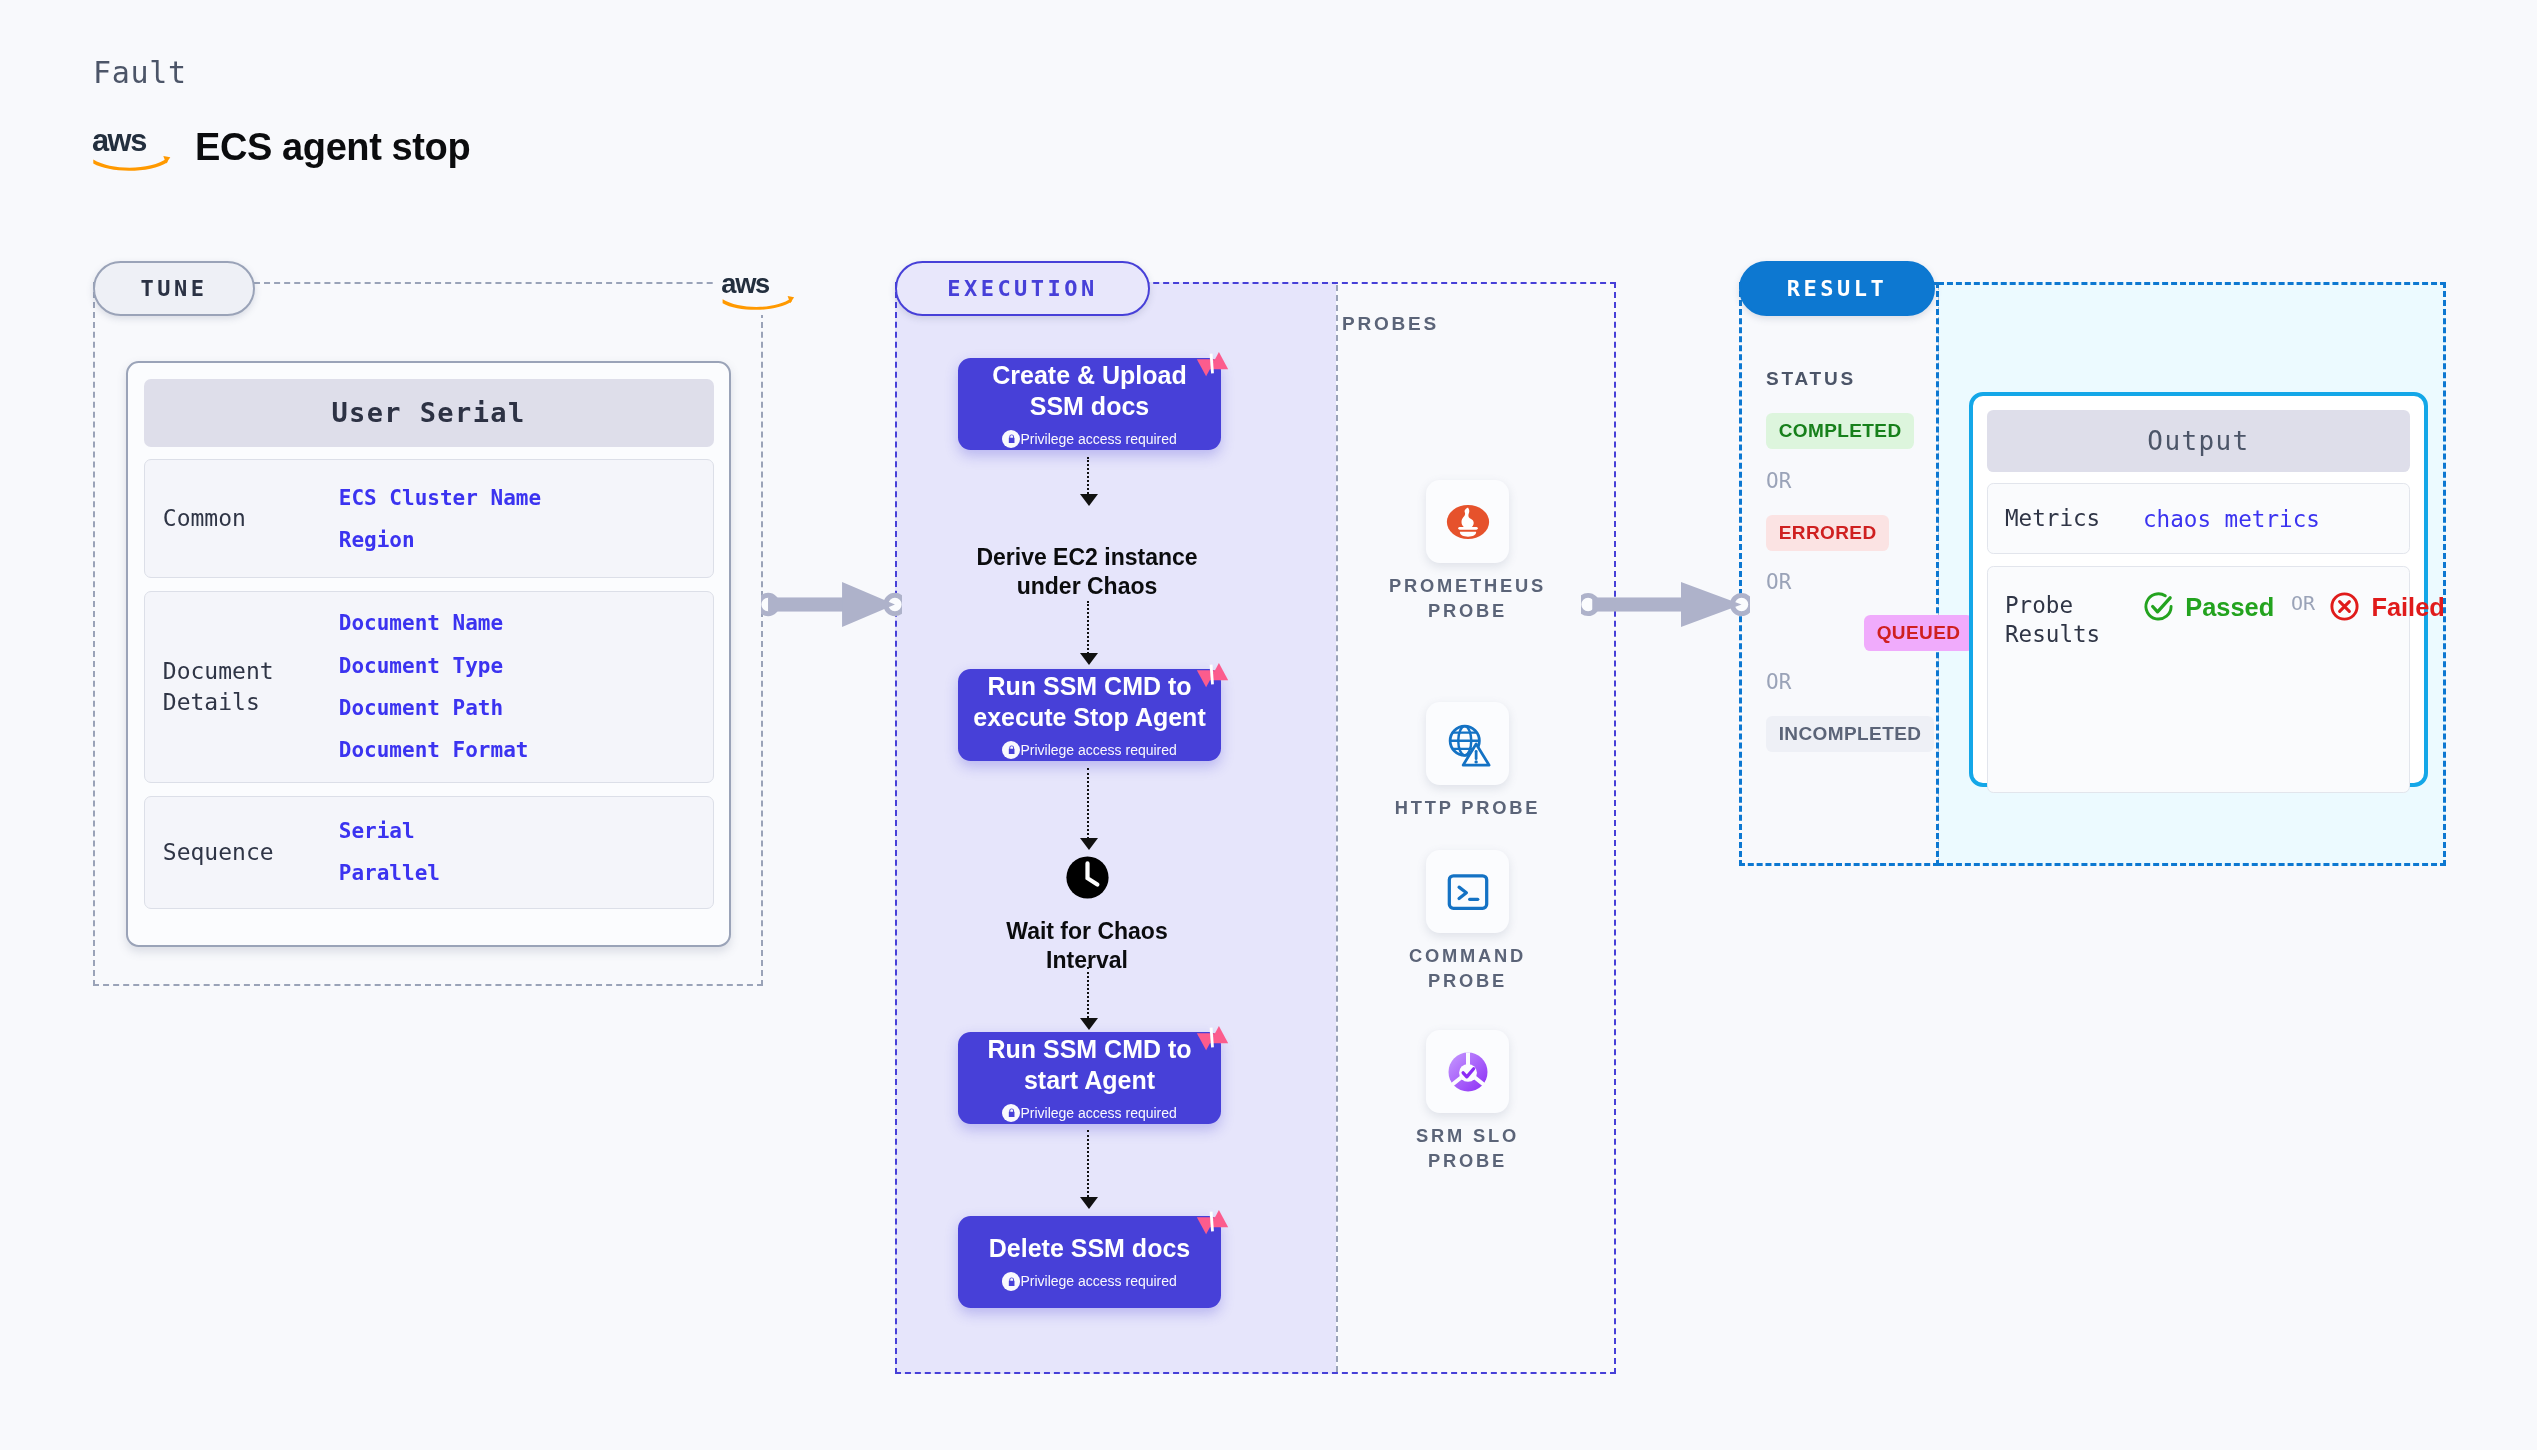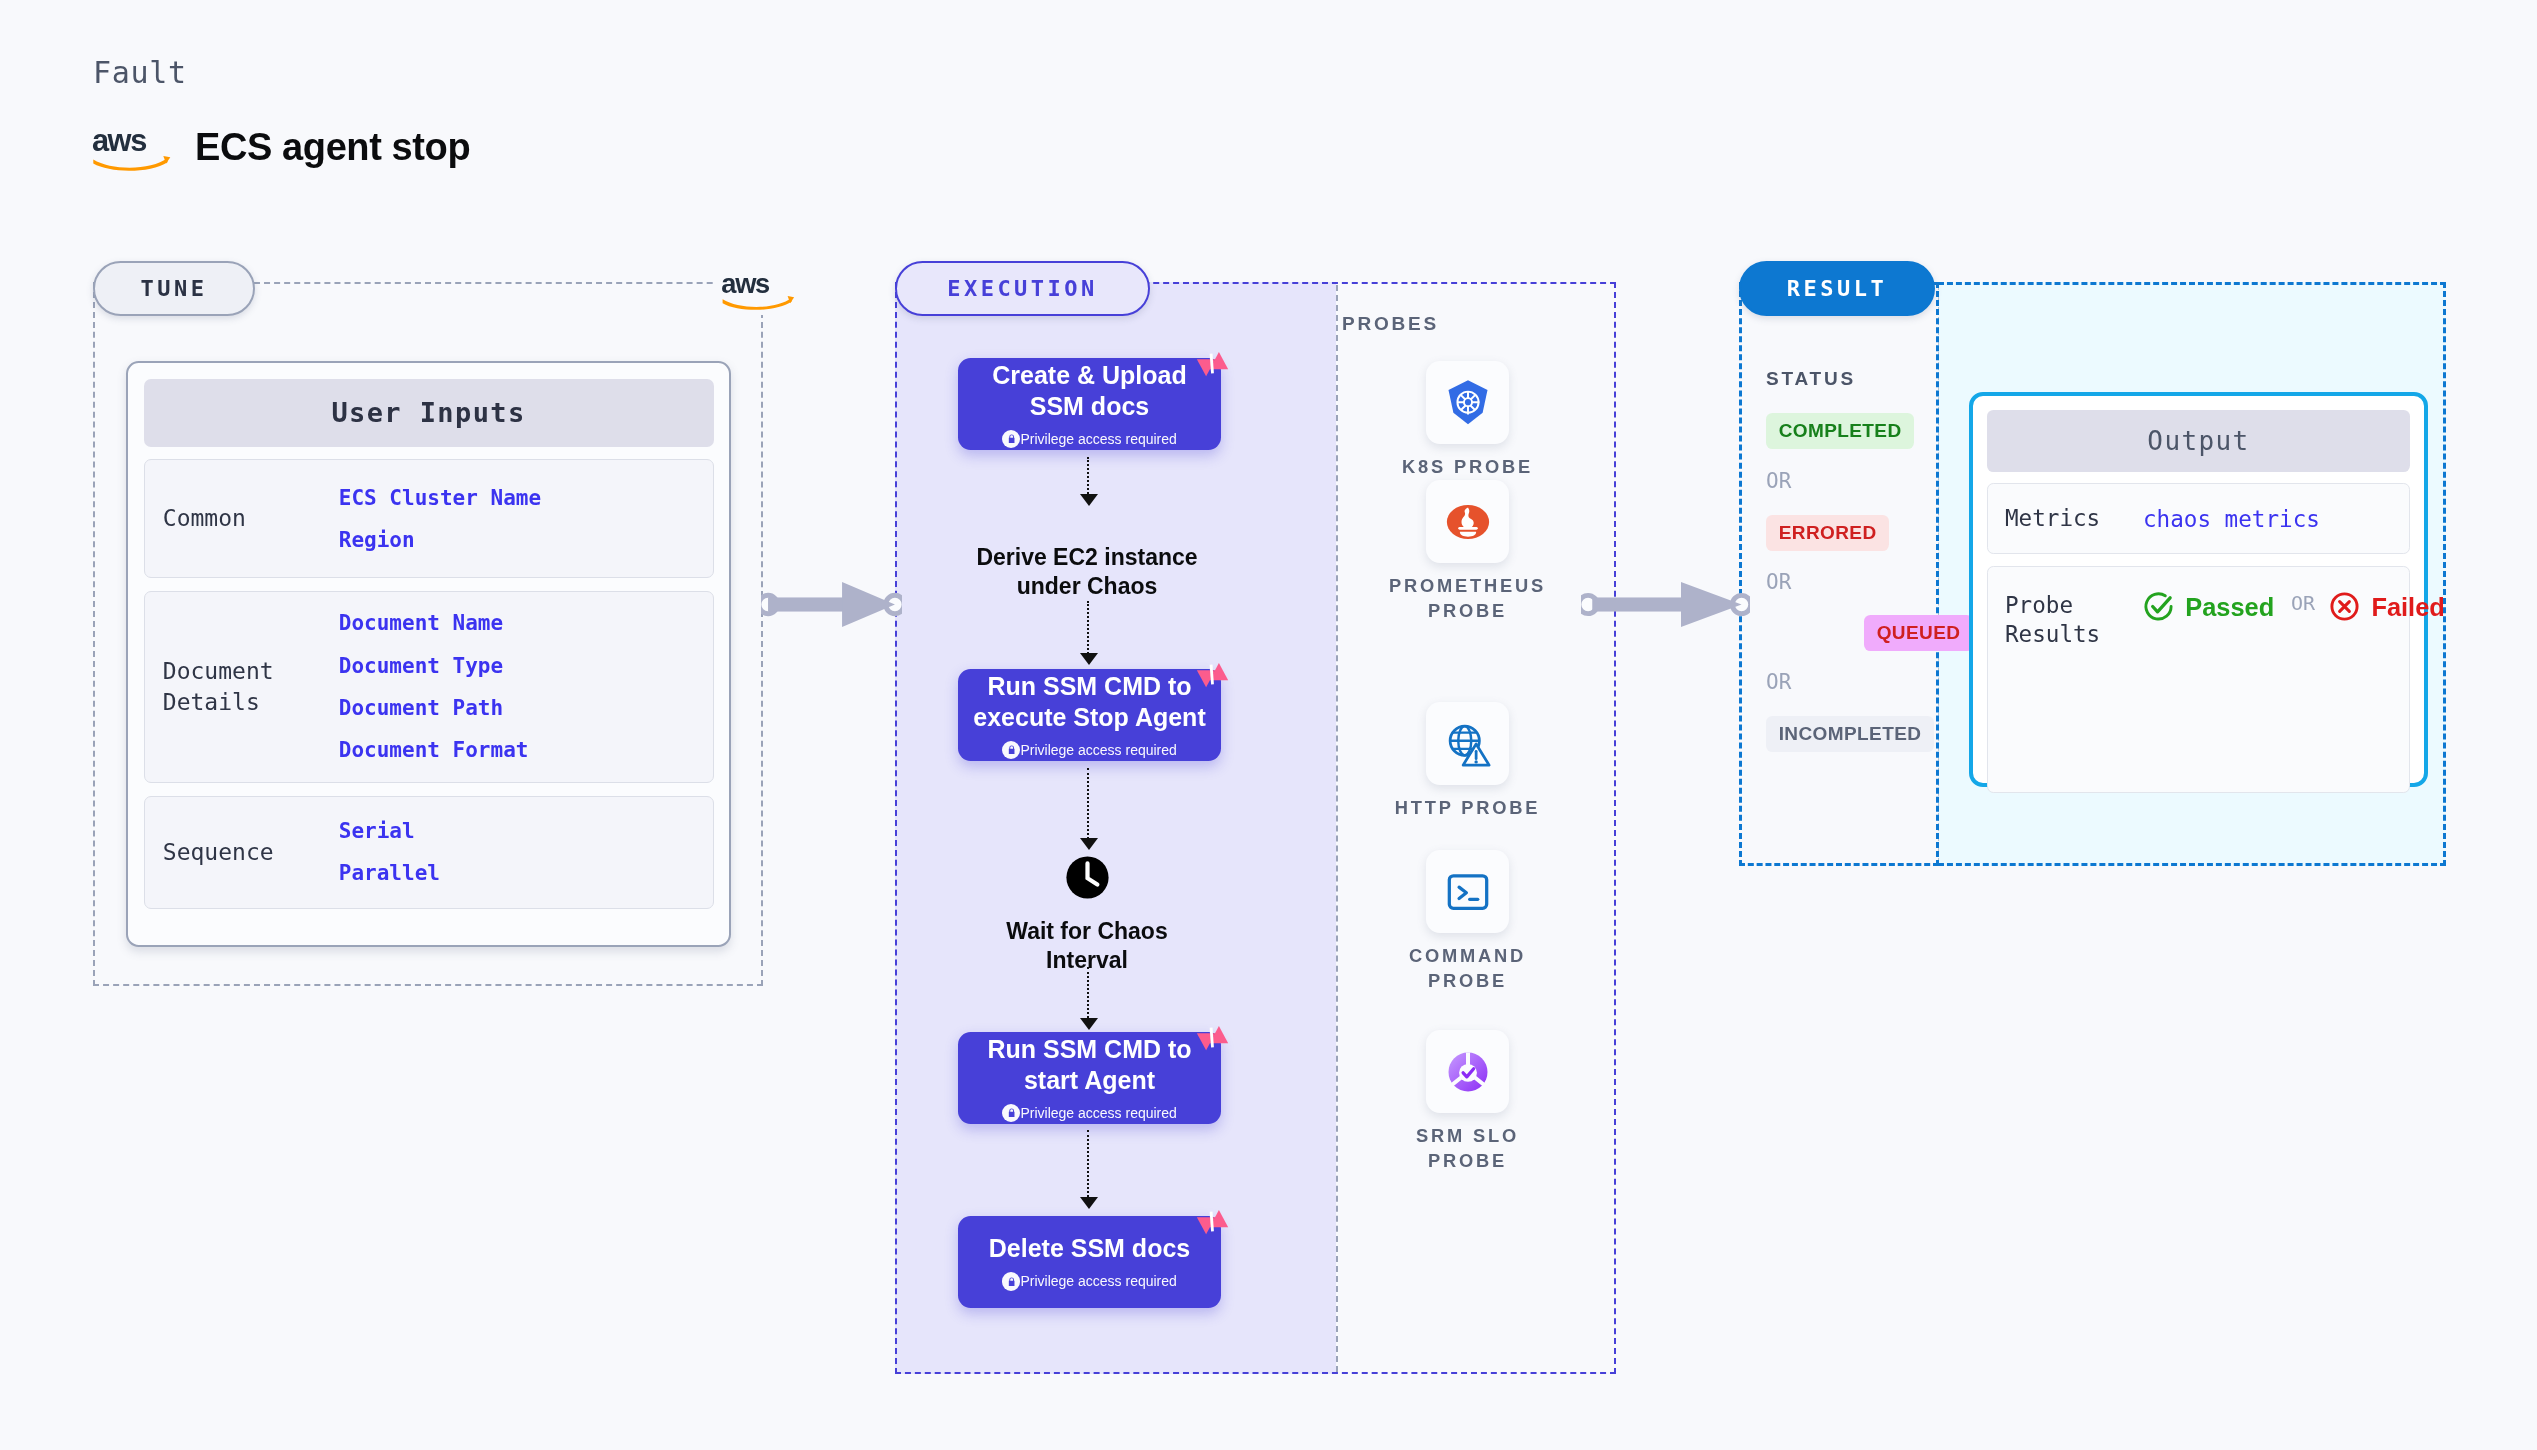--- a/index.html
+++ b/index.html
@@ -227,21 +227,21 @@
   <div class="pill pill-tune">TUNE</div>
   <div class="aws-on-border">
     <svg viewBox="0 0 120 70">
       <text x="2" y="40" font-family="Liberation Sans, sans-serif" font-size="42" font-weight="bold" fill="#232f3e" letter-spacing="-2">aws</text>
       <path d="M4 50 C30 66, 86 66, 110 48 L110 54 C86 70, 28 70, 4 56 Z" fill="#ff9900"></path>
       <path d="M104 45 L114 47 L108 56 Z" fill="#ff9900"></path>
     </svg>
   </div>
 
   <div class="ui-card">
-    <div class="ui-head">User Inputs</div>
+    <div class="ui-head">User Serial</div>
 
     <div class="ui-group grp-common">
       <div class="g-label">Common</div>
       <div class="g-values">
         <span>ECS Cluster Name</span>
         <span>Region</span>
       </div>
     </div>
 
     <div class="ui-group grp-doc">
@@ -388,35 +388,20 @@
         <svg viewBox="0 0 24 24" width="11.3" height="11.3">
             <path d="M7 10V8a5 5 0 0110 0v2h1v11H6V10h1zm2 0h6V8a3 3 0 10-6 0v2z" fill="#4740d8"></path>
           </svg>
       </span>
       <span>Privilege access required</span>
     </div>
   </div>
 
   <div class="probes-title">PROBES</div>
 
-  <div class="probe" style="left:1376px; top:361px;">
-    <div class="probe-tile">
-      <svg viewBox="0 0 64 64" width="52" height="52">
-        <path d="M32 4 L56 16 L50 44 L32 58 L14 44 L8 16 Z" fill="#326ce5"></path>
-        <circle cx="32" cy="31" r="13" fill="none" stroke="#fff" stroke-width="2.4"></circle>
-        <circle cx="32" cy="31" r="5" fill="none" stroke="#fff" stroke-width="2.4"></circle>
-        <g stroke="#fff" stroke-width="2.4">
-          <path d="M32 18v8M32 36v10M19 31h8M37 31h9M23 22l6 6M41 22l-6 6M23 41l6-6M41 41l-6-6"></path>
-        </g>
-      </svg>
-    </div>
-    <div class="probe-label">
-      <span>K8S PROBE</span>
-    </div>
-  </div>
 
   <div class="probe" style="left:1376px; top:480px;">
     <div class="probe-tile">
       <svg viewBox="0 0 64 64" width="52" height="52">
         <ellipse cx="32" cy="32" rx="26" ry="21" fill="#e6522c"></ellipse>
         <path d="M32 14c4 6-1 8 1 12 2 3 6 2 6 7 0 4-3 7-7 7s-8-3-8-8c0-6 6-7 4-12 -1-3 2-5 4-6z" fill="#fff"></path>
         <rect x="20" y="38" width="24" height="3.4" rx="1.7" fill="#fff"></rect>
         <path d="M22 44h20c0 4-4 6-10 6s-10-2-10-6z" fill="#fff"></path>
       </svg>
     </div>

